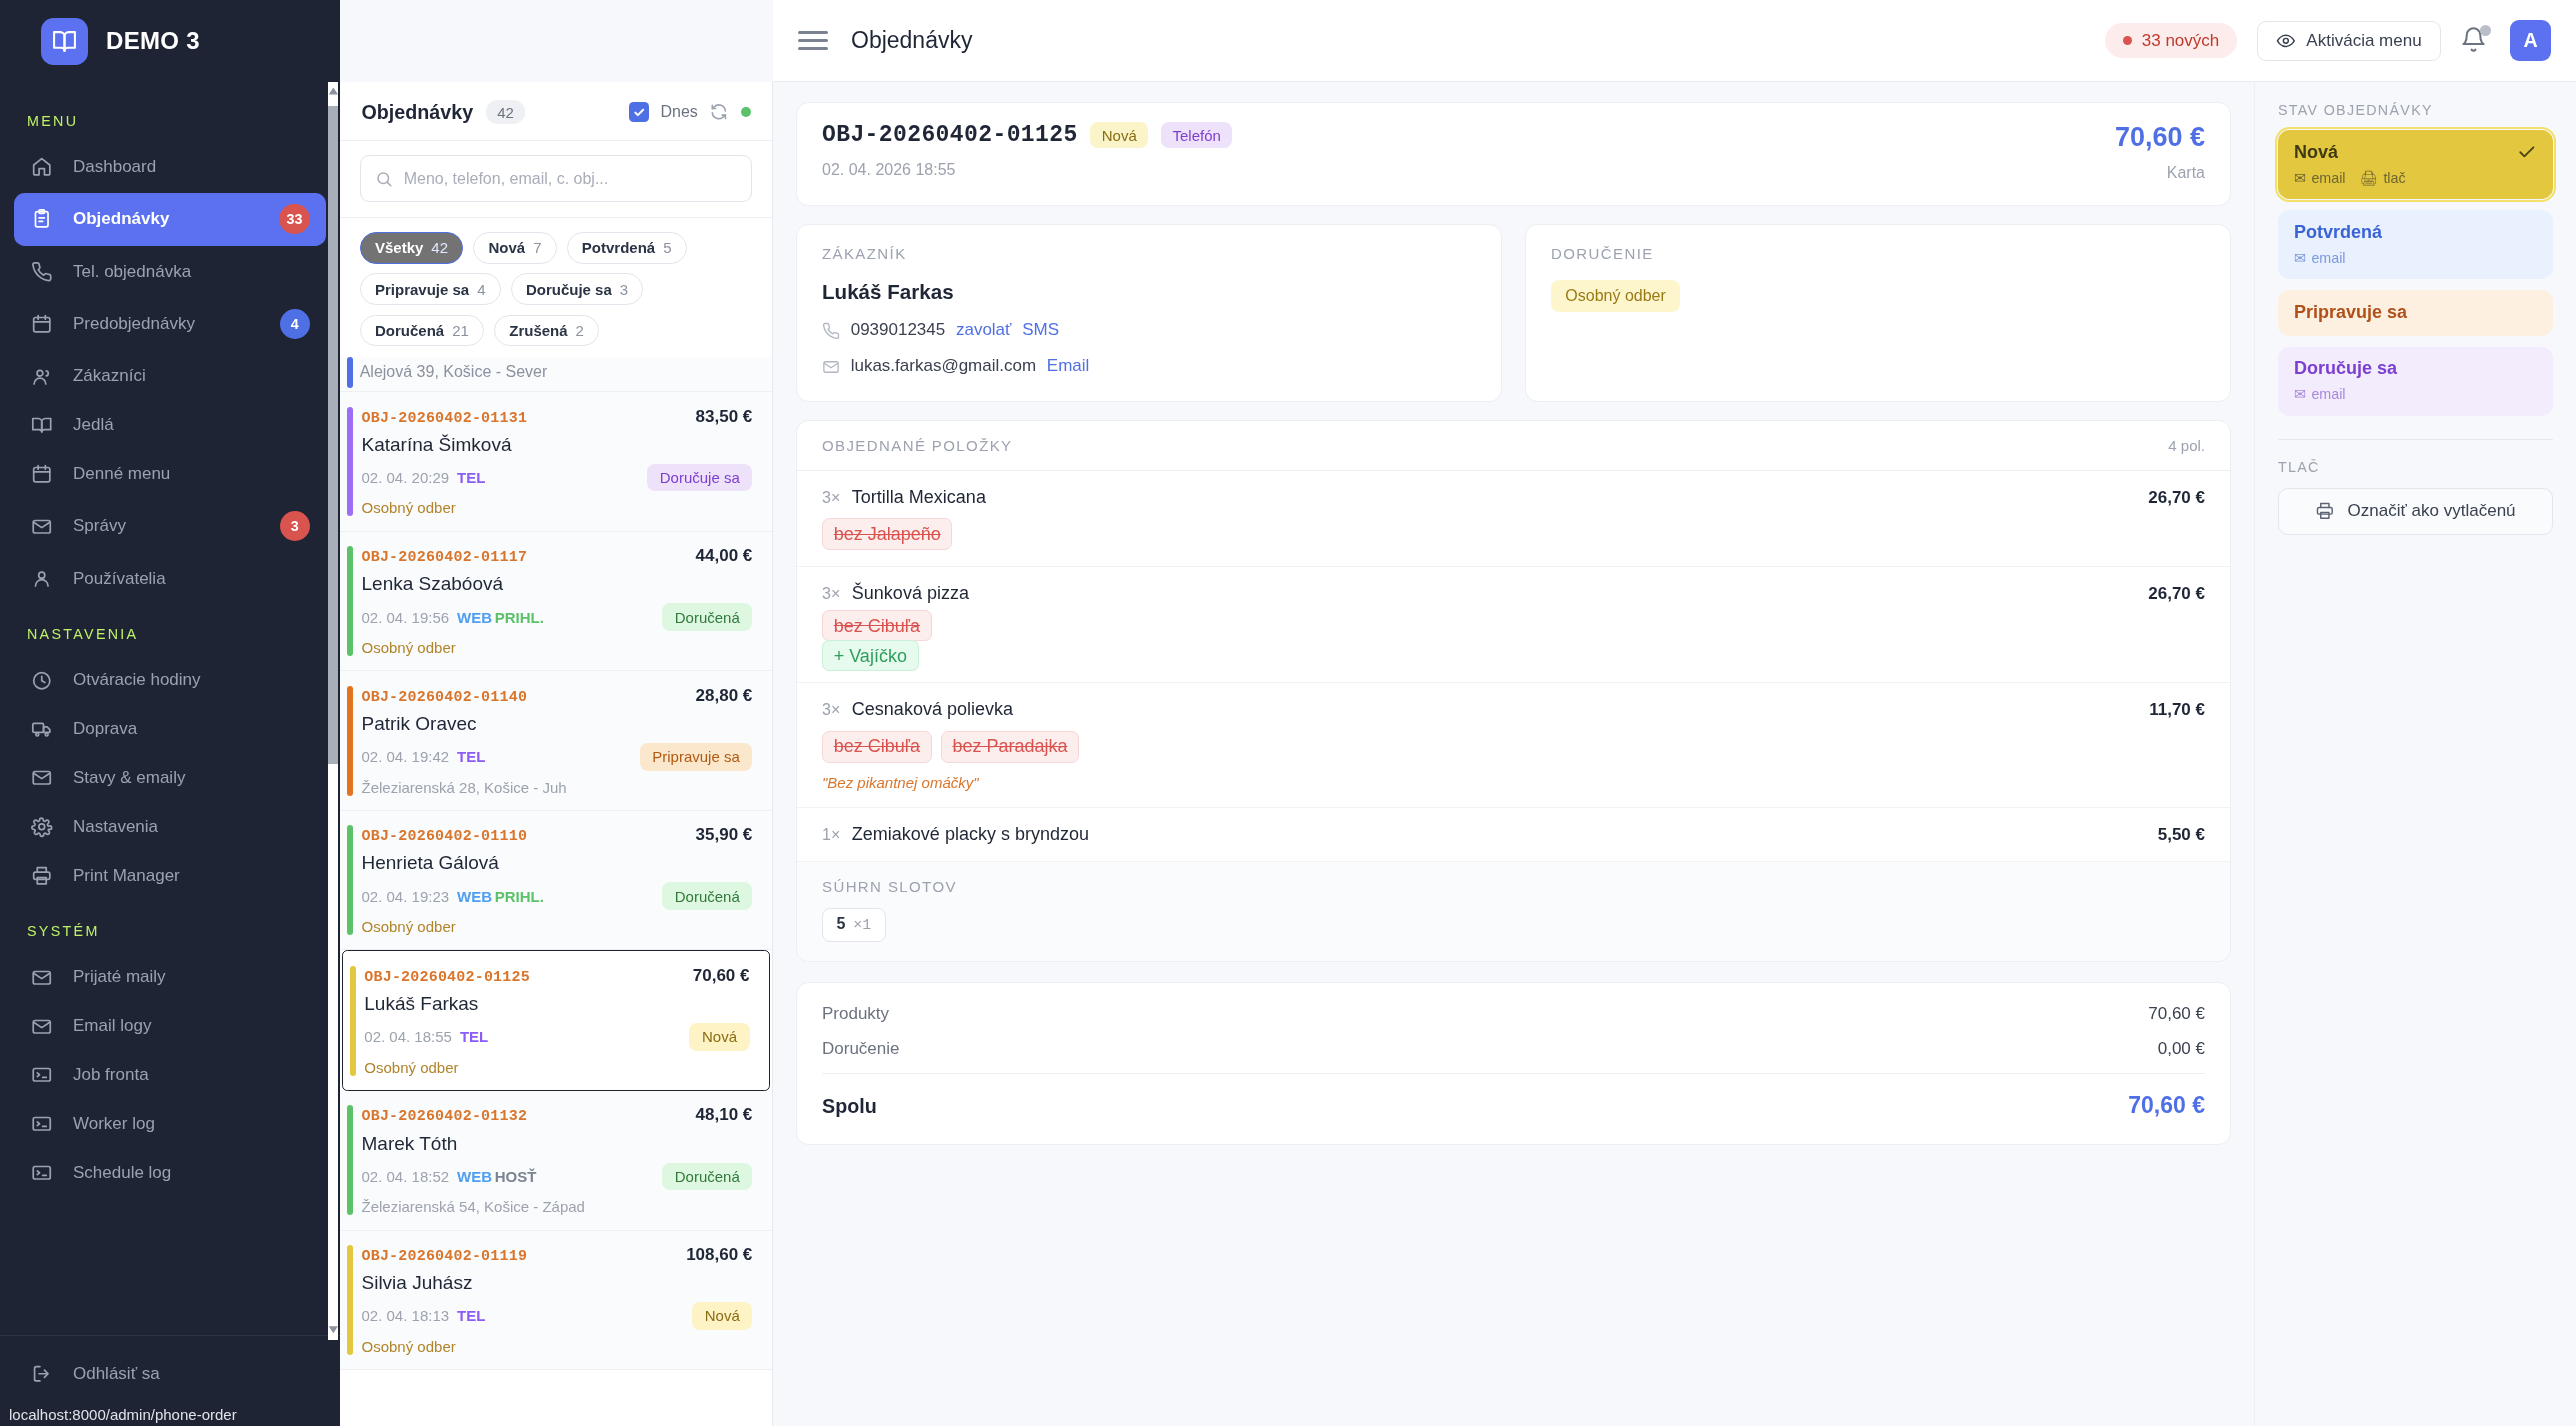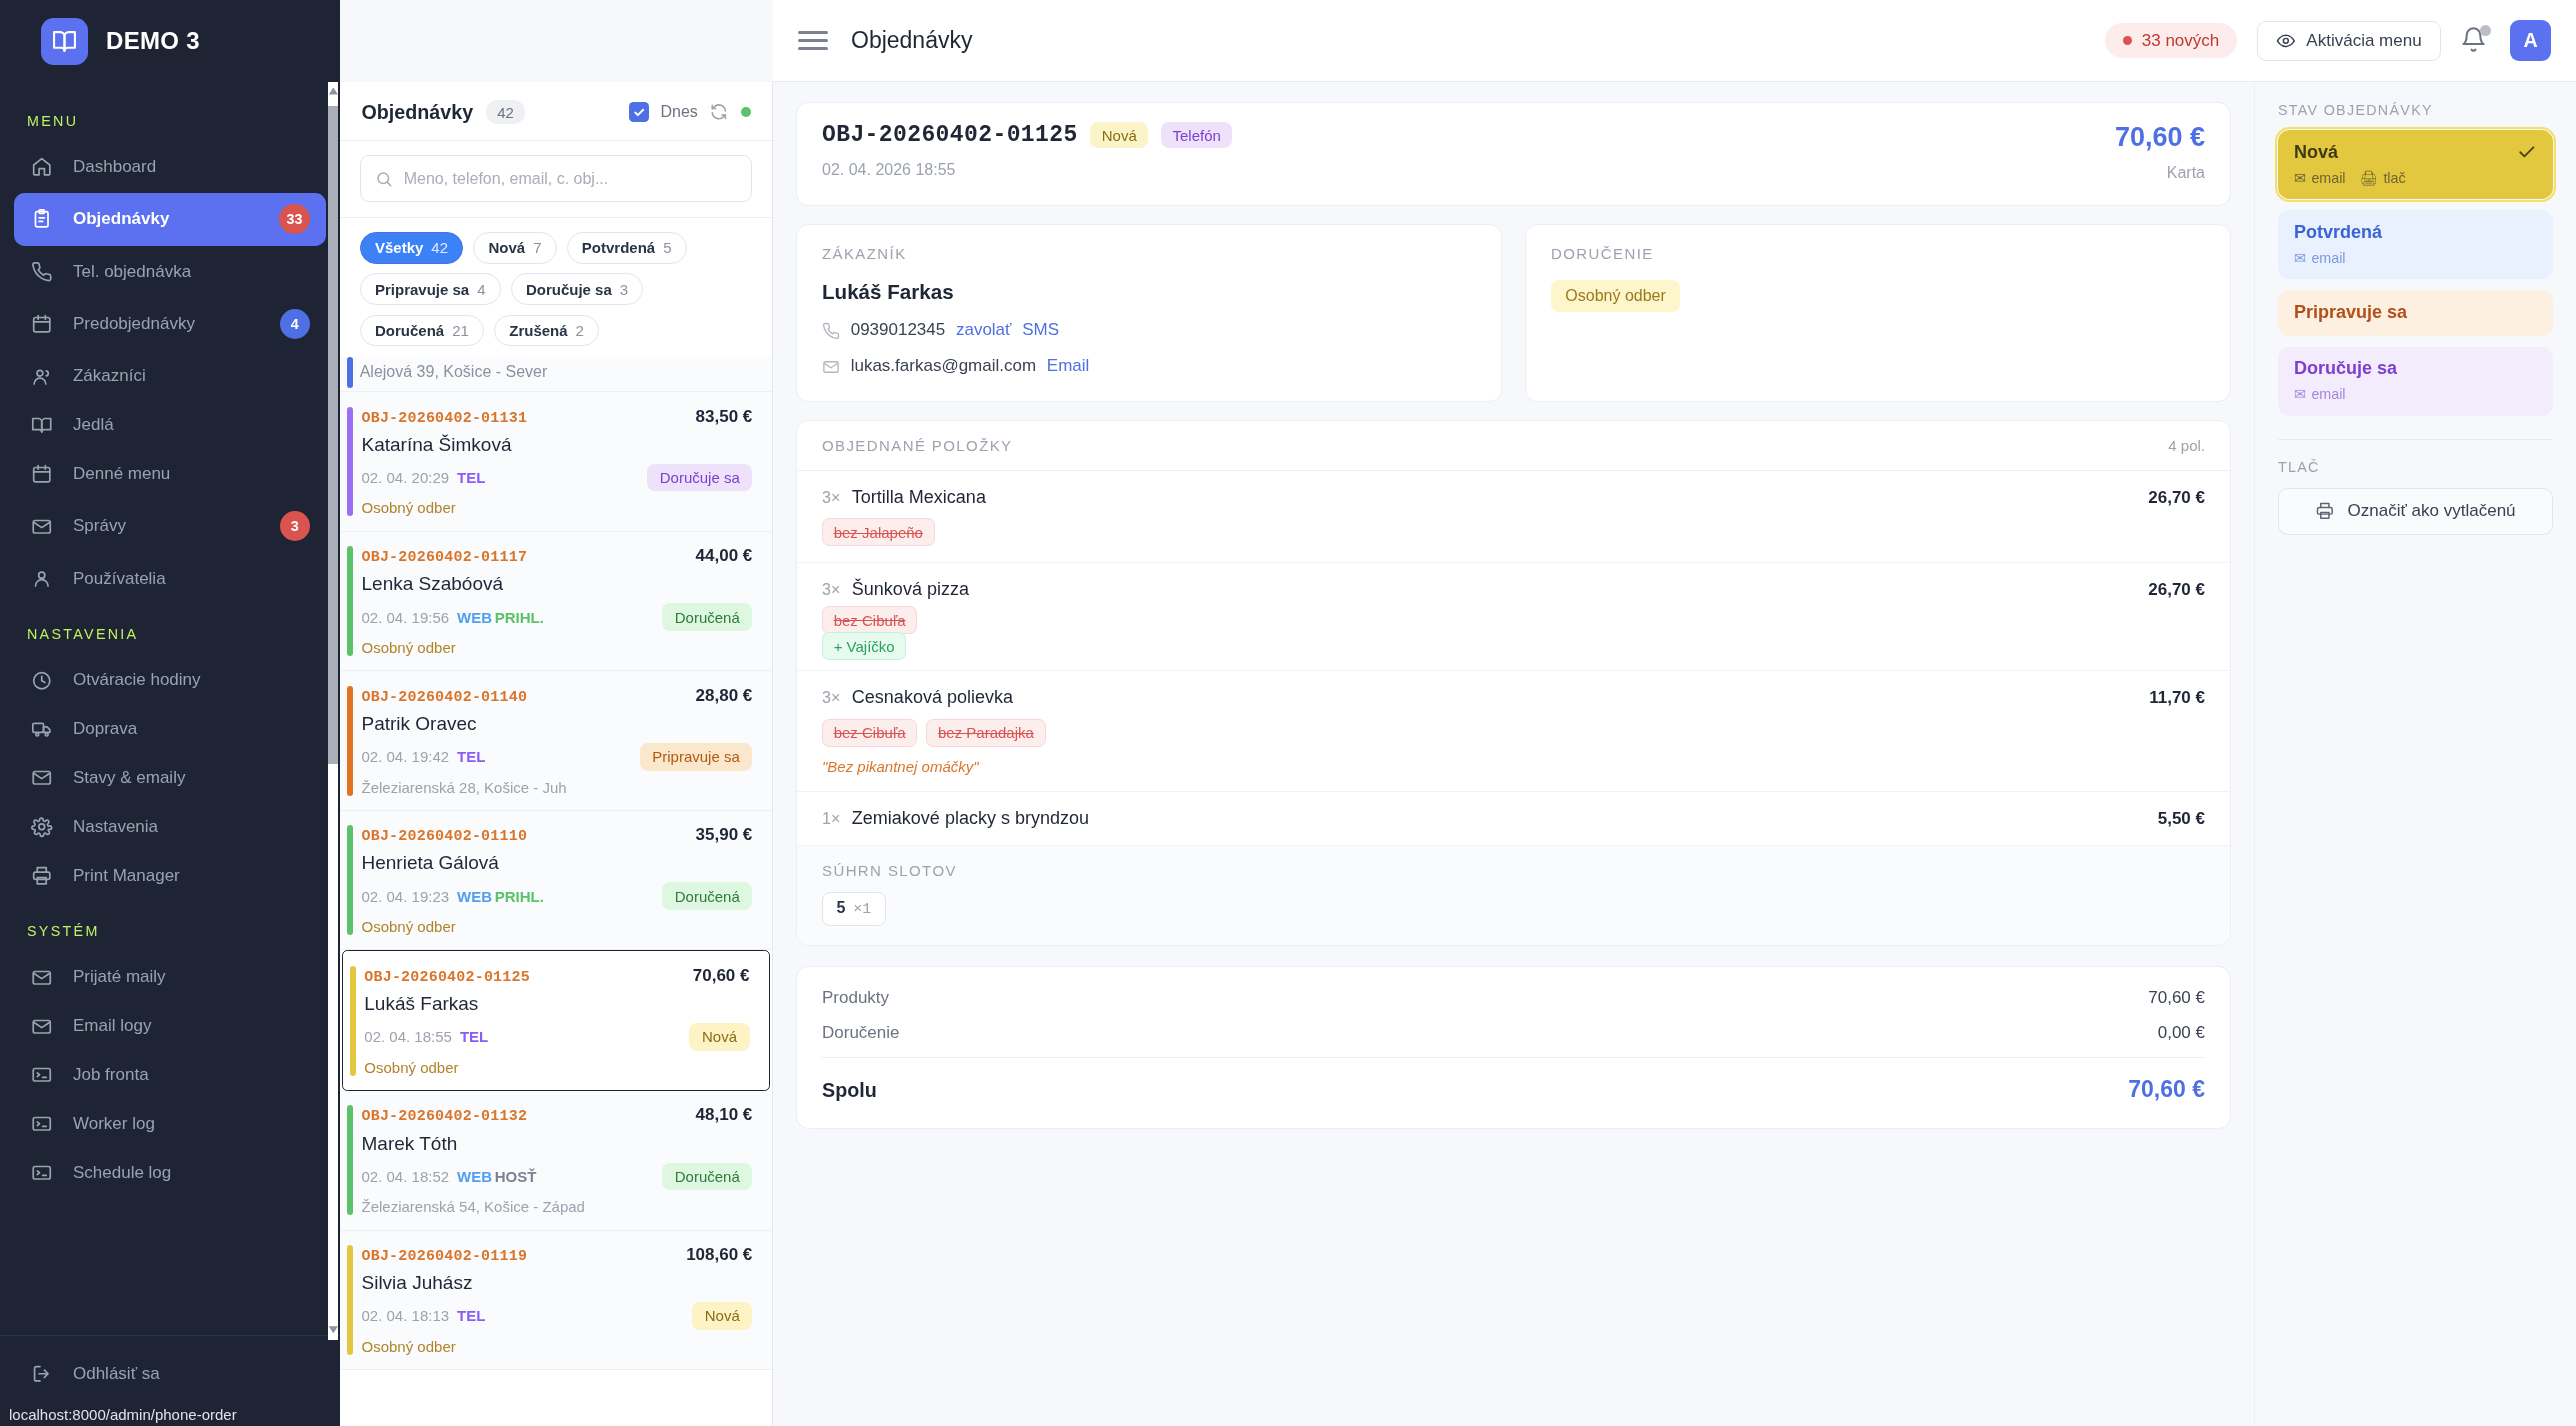--- a/index.html
+++ b/index.html
@@ -97,21 +97,21 @@
   }
   .search-box .ph { color: #a8adb8; font-size: 16px; }
 
   .filters { padding: 14.3px 19.7px 10.7px 19.7px; display: flex; flex-wrap: wrap; gap: 9.8px; }
   .fchip {
     border: 0.9px solid #e2e5ec; border-radius: 18px; padding: 6.3px 14.3px;
     font-size: 15px; color: #2b3445; font-weight: bold; display: flex; gap: 8px;
     background: #fff; cursor: pointer; align-items: baseline;
   }
   .fchip .n { font-weight: normal; color: #8b919e; }
-  .fchip.active { background: #3b82f6; border-color: #4f6fe5; color: #fff; }
+  .fchip.active { background: #737373; border-color: #4f6fe5; color: #fff; }
   .fchip.active .n { color: #e3e8ff; }
 
   .order-list { flex: 1 1 auto; overflow: hidden; position: relative; }
   .o-partial {
     padding: 5.4px 19.7px 10.7px 19.7px; border-bottom: 0.9px solid #edeff3;
     position: relative; color: #8b919e; font-size: 16px; background: #fafbfd;
   }
   .o-item {
     position: relative; padding: 14.3px 19.7px 14.3px 21.5px;
     border-bottom: 0.9px solid #edeff3; background: #fafbfd; cursor: pointer;
@@ -202,21 +202,21 @@
     border-bottom: 0.9px solid #eceef3;
   }
   .items-head .cnt { margin-left: auto; font-size: 15px; color: #9ca2ae; }
   .item-row { padding: 16px 25px; border-bottom: 0.9px solid #f0f2f6; }
   .item-top { display: flex; align-items: baseline; }
   .item-qty { font-size: 16px; color: #9ca2ae; margin-right: 11.6px; }
   .item-name { font-size: 18px; color: #1f2636; }
   .item-price { margin-left: auto; font-size: 17px; font-weight: bold; color: #1f2636; }
   .mods { display: flex; flex-wrap: wrap; gap: 9px; margin-top: 10.7px; }
   .mod {
-    border-radius: 7.2px; padding: 4.5px 10.7px; font-size: 15px;
+    border-radius: 7.2px; padding: 4.5px 10.7px; font-size: 18px;
   }
   .mod-rem { background: #fdeeee; color: #d9534f; border: 0.9px solid #f6d6d6; text-decoration: line-through; }
   .mod-add { background: #e6fbee; color: #2f9e5c; border: 0.9px solid #c9f0d8; text-align: center; }
   .item-note { font-size: 15px; color: #d9762c; font-style: italic; margin-top: 11.6px; }
   .slots-sec { padding: 16px 25px 19.7px 25px; background: #fafbfd; border-radius: 0 0 12.5px 12.5px;}
   .slot-chip {
     display: inline-flex; align-items: baseline; gap: 8px; margin-top: 12.5px;
     border: 0.9px solid #e2e5ec; border-radius: 8px; padding: 6.3px 13.4px; background:#fff;
   }
   .slot-chip .n { font-size: 16px; font-weight: bold; color: #2b3445; }

